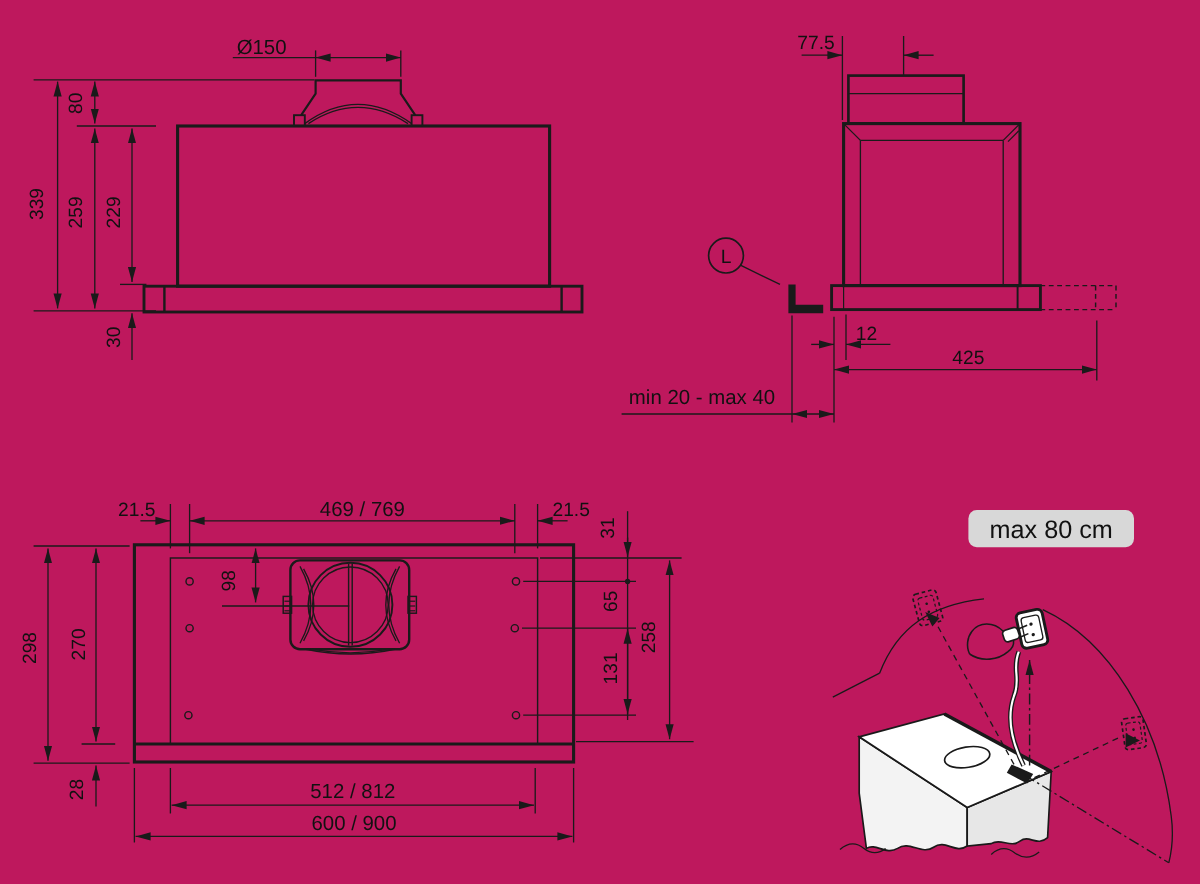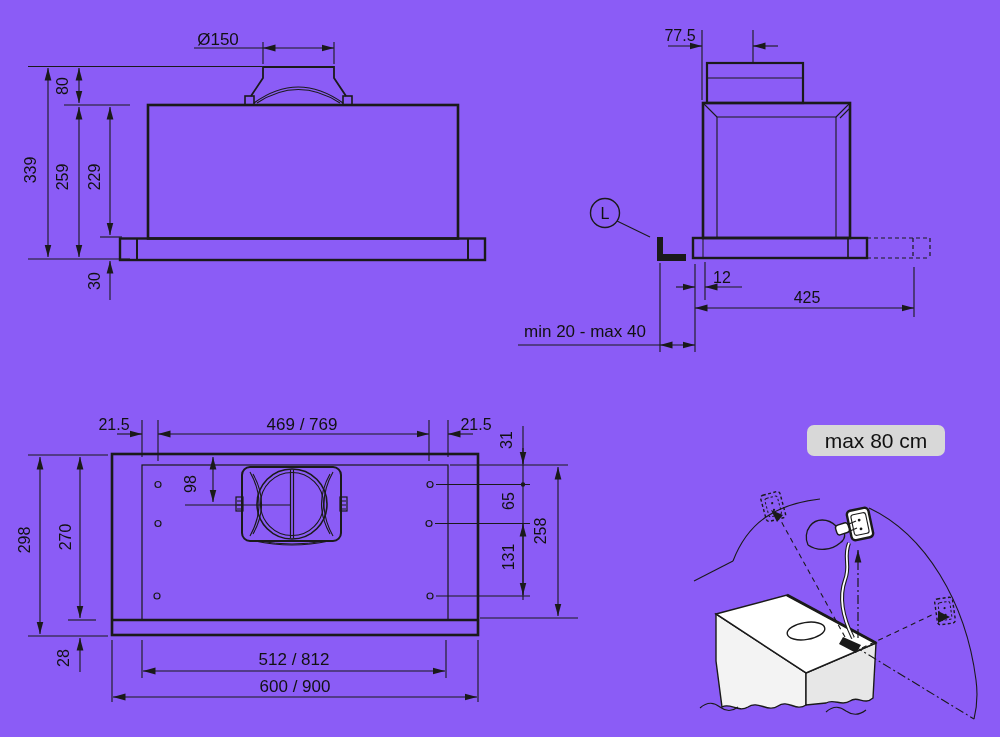--- a/index.html
+++ b/index.html
@@ -1,16 +1,16 @@
 <!DOCTYPE html>
 <html><head>
 <meta charset="utf-8">
 <style>
   html,body{margin:0;padding:0;background:#ffffff;}
-  .page{position:relative;width:1000px;height:737px;background:#8b5cf6;overflow:hidden;
+  .page{position:relative;width:1000px;height:737px;background:#be185d;overflow:hidden;
         font-family:"Liberation Sans", sans-serif;}
   svg{position:absolute;left:0;top:0;}
   svg text{fill:#111;font-family:"Liberation Sans", sans-serif;}
   .dim{font-size:16px;}
   .dimbig{font-size:17px;}
   .badge-txt{font-size:21px;}
 </style>
 </head>
 <body>
 

